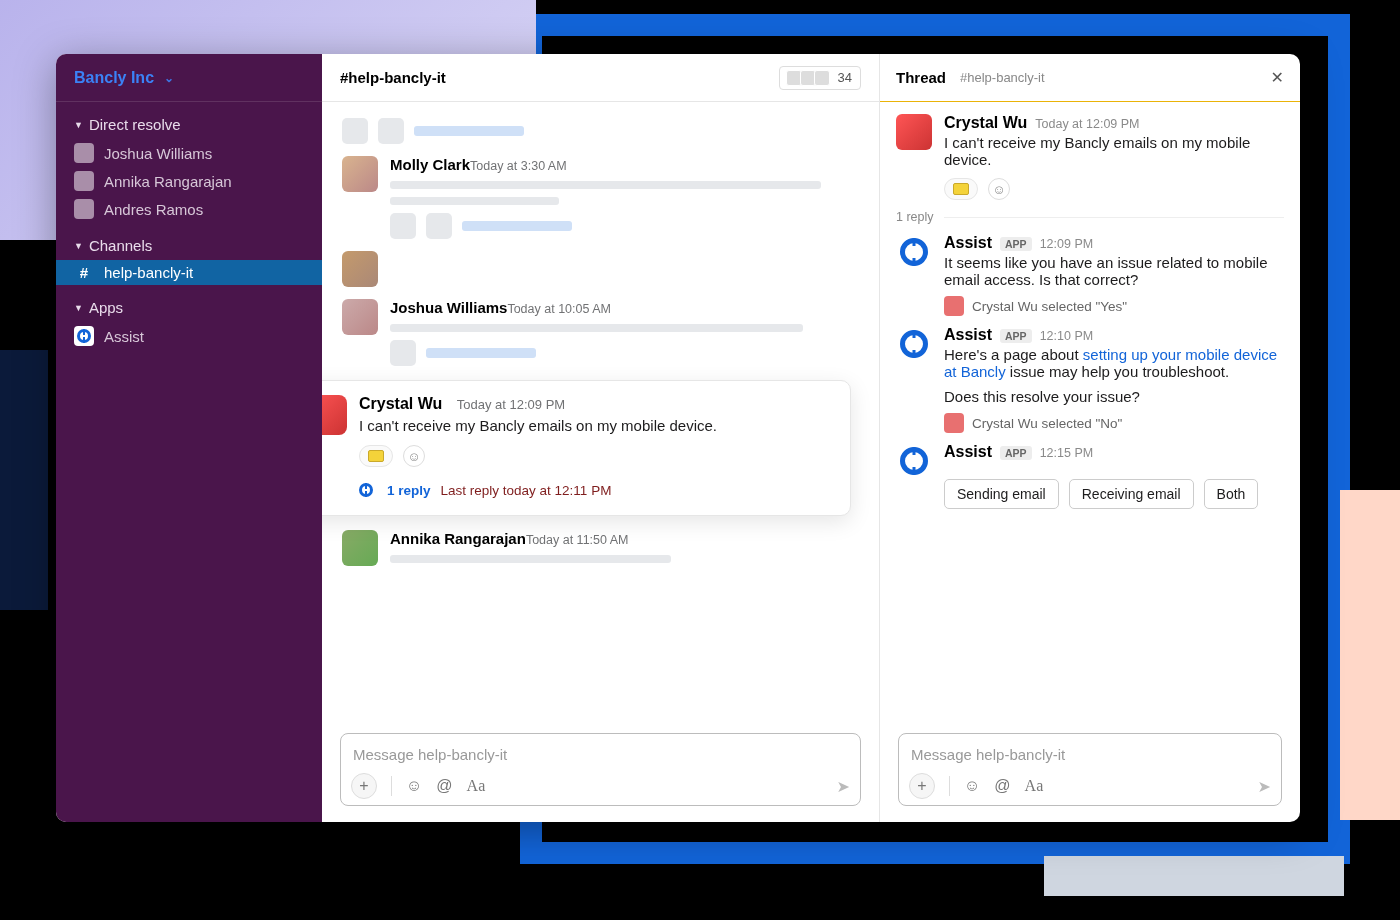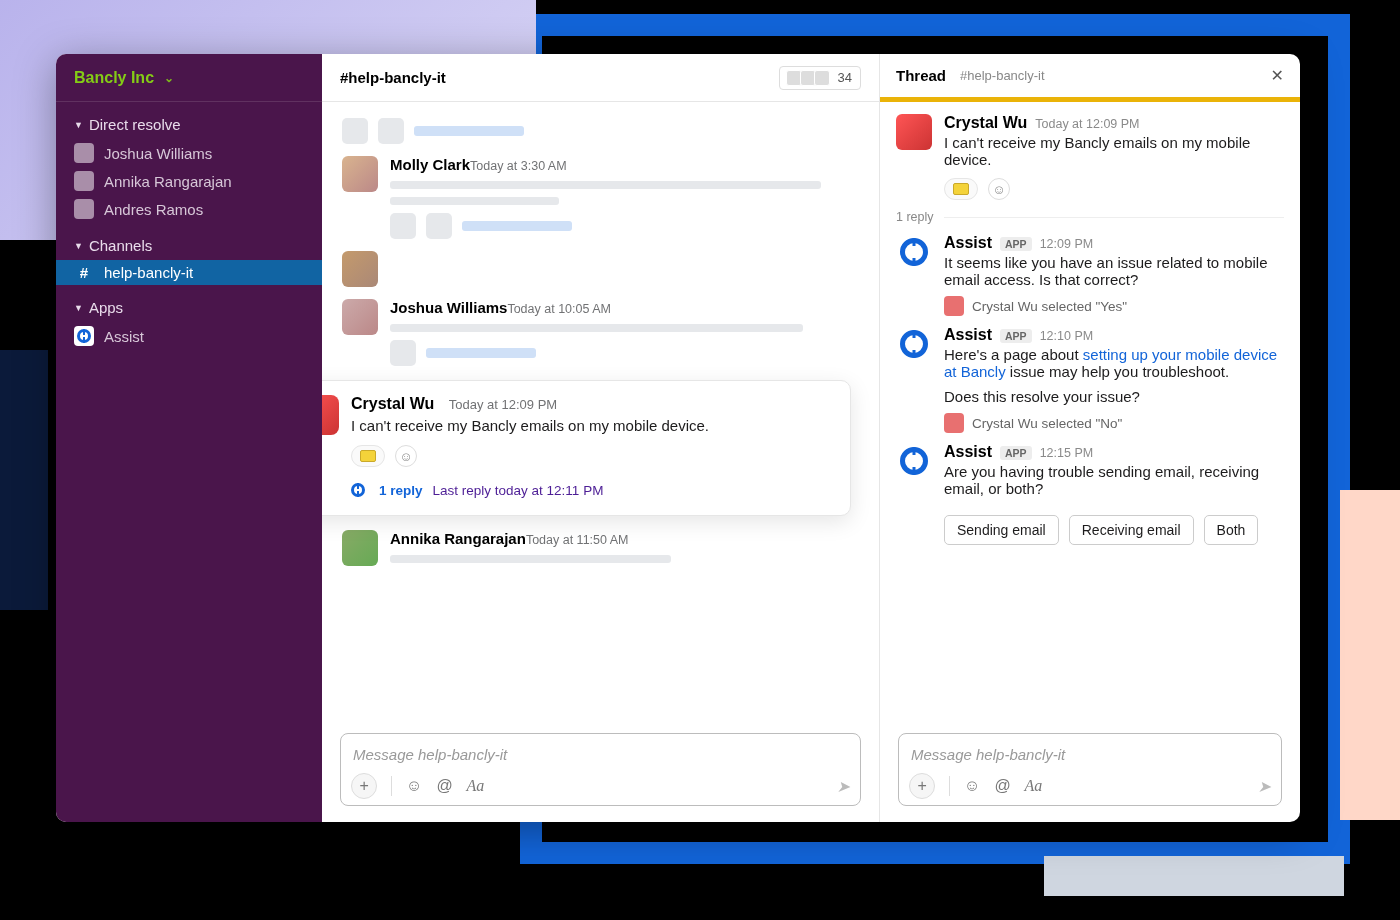--- a/index.html
+++ b/index.html
@@ -34,21 +34,21 @@
     background:#4A154B;
     color:#d7c7d8;
     font-size:15px;
     display:flex; flex-direction:column;
   }
   .ws-header {
     height:48px;
     border-bottom:1px solid rgba(255,255,255,.12);
     display:flex; align-items:center;
     padding:0 18px;
-    color:#84cc16; font-weight:700; font-size:16px;
+    color:#3b82f6; font-weight:700; font-size:16px;
     gap:10px;
   }
   .ws-header .chev { font-size:12px; opacity:.9; }
   .section-head {
     display:flex; align-items:center; gap:6px;
     padding:14px 18px 6px;
     color:#e9dceb; font-size:15px;
   }
   .section-head .tri { font-size:9px; }
   .sb-item {
@@ -117,21 +117,21 @@
     border-radius:10px;
     box-shadow:0 6px 22px rgba(0,0,0,.10);
     padding:14px 16px;
     transform:translateX(-40px);
     position:relative;
     left:0;
     width:calc(100% + 30px);
     max-width:600px;
     margin-left:-18px;
   }
-  .featured-wrap { padding-left:18px; }
+  .featured-wrap { padding-left:26px; }
   .featured-card .top { display:flex; gap:12px; }
   .featured-card .av { width:40px; height:40px; border-radius:8px; background:#e87070; }
   .featured-card .name { font-weight:800; font-size:16px; }
   .featured-card .ts { font-size:13px; color:#717274; margin-left:10px; }
   .featured-card .txt { margin-top:4px; font-size:15px; color:#1d1c1d; }
   .reactions { display:flex; gap:10px; margin-top:10px; margin-left:52px; }
   .react-chip {
     border:1px solid #e6e6e6; border-radius:12px;
     padding:2px 8px; font-size:12px; background:#fafafa;
     display:flex; align-items:center; gap:4px;
@@ -140,41 +140,40 @@
     width:16px; height:12px; background:#f4d33a; border:1px solid #caa92a; border-radius:2px; position:relative;
   }
   .add-react { width:22px; height:22px; border-radius:50%; border:1px solid #ddd; display:flex; align-items:center; justify-content:center; font-size:13px; color:#888; }
   .thread-line {
     display:flex; align-items:center; gap:10px;
     margin-top:12px; margin-left:48px;
     font-size:13.5px;
   }
   .thread-line .ring { width:22px; height:22px; border-radius:50%; display:flex; align-items:center; justify-content:center; }
   .thread-line .reply { color:#1264D8; font-weight:700; }
-  .thread-line .last { color:#4c1d95; }
+  .thread-line .last { color:#7f1d1d; }
 
   .composer {
     margin:8px 18px 16px;
     border:1px solid #bcbcbc; border-radius:8px;
     padding:8px 10px 6px;
-    font-style:italic;
   }
   .composer .ph { color:#999; font-size:15px; padding:4px 2px 10px; }
   .composer .row { display:flex; align-items:center; gap:14px; color:#777; }
   .icon-btn { width:26px; height:26px; border-radius:50%; border:1px solid #ddd; display:flex; align-items:center; justify-content:center; font-size:16px; background:#f6f6f6; }
   .divider { width:1px; height:20px; background:#ddd; }
   .composer .send { margin-left:auto; color:#bbb; }
 
   
   .thread {
     width:420px;
     display:flex; flex-direction:column;
   }
   .thread-header {
-    height:48px; border-bottom:5px solid #eab308;
+    height:48px; border-bottom:1px solid #eab308;
     display:flex; align-items:center; padding:0 16px; gap:14px;
   }
   .thread-header .title { font-weight:800; font-size:15px; }
   .thread-header .sub { font-size:13px; color:#888; }
   .thread-header .close { margin-left:auto; color:#555; cursor:pointer; font-size:16px; }
   .thread-body { flex:1; overflow:auto; padding:12px 16px 4px; }
   .tmsg { display:flex; gap:12px; margin-bottom:10px; }
   .tmsg .av { width:36px; height:36px; border-radius:6px; background:#e87070; flex-shrink:0; }
   .tmsg .av.bot { background:none; display:flex; align-items:center; justify-content:center; }
   .tmsg .av.bot .ring-big {
@@ -449,21 +448,20 @@
       <div class="tmsg">
         <div class="av bot">
             <span class="ring-big"></span>
           </div>
         <div class="body">
           <div class="hdr">
             <span class="name">Assist</span>
             <span class="app-badge">APP</span>
             <span class="ts">12:15 PM</span>
           </div>
-          <div class="txt">Are you having trouble sending email, receiving email, or both?</div>
           <div class="btn-row">
             <button class="opt-btn">Sending email</button>
             <button class="opt-btn">Receiving email</button>
             <button class="opt-btn">Both</button>
           </div>
         </div>
       </div>
 
     </div>
 

